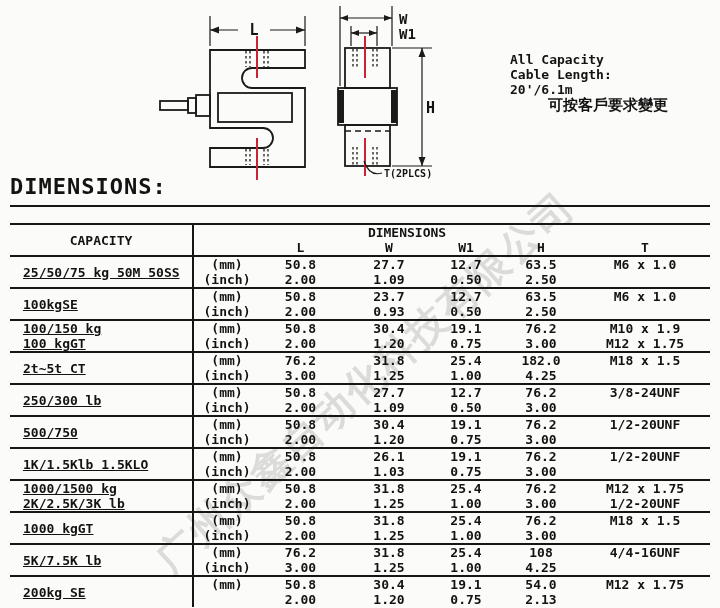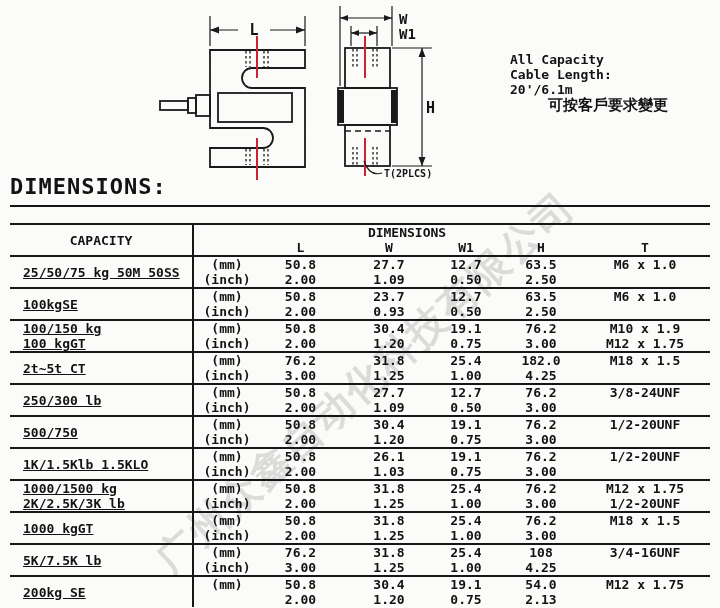--- a/index.html
+++ b/index.html
@@ -411,21 +411,21 @@
             <td class="val">
               <div>25.4</div>
               <div>1.00</div>
             </td>
             <td class="val">
               <div>108</div>
               <div>4.25</div>
             </td>
             <td class="val">
               <div></div>
-              <div>3/4-16UNF</div>
+              <div>4/4-16UNF</div>
             </td>
           </tr>
           <tr>
             <td class="cap">
               <div>200kg SE</div>
             </td>
             <td class="unit">
               <div>(mm)</div>
             </td>
             <td class="val">

